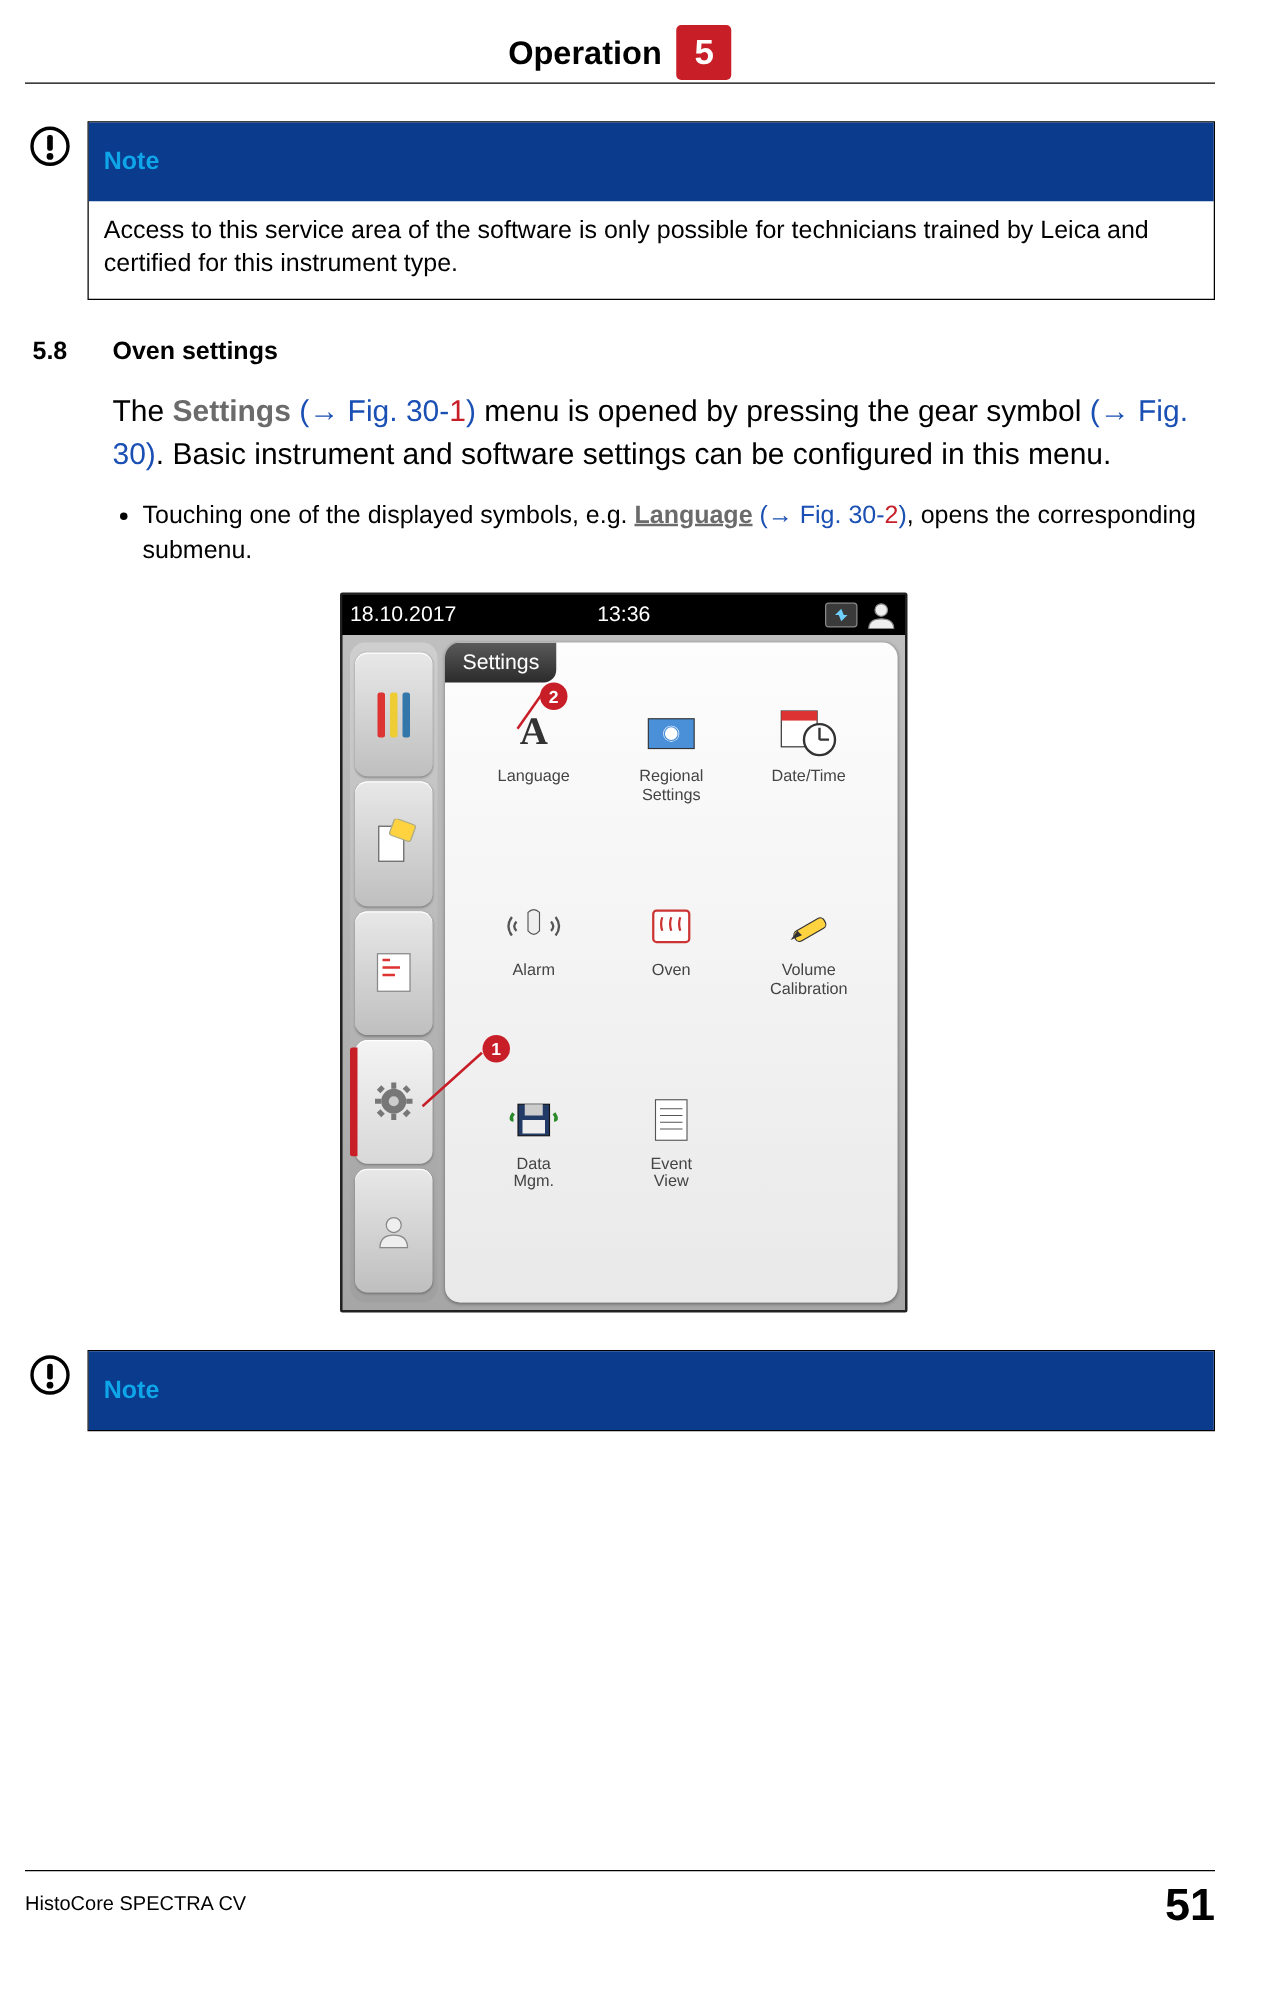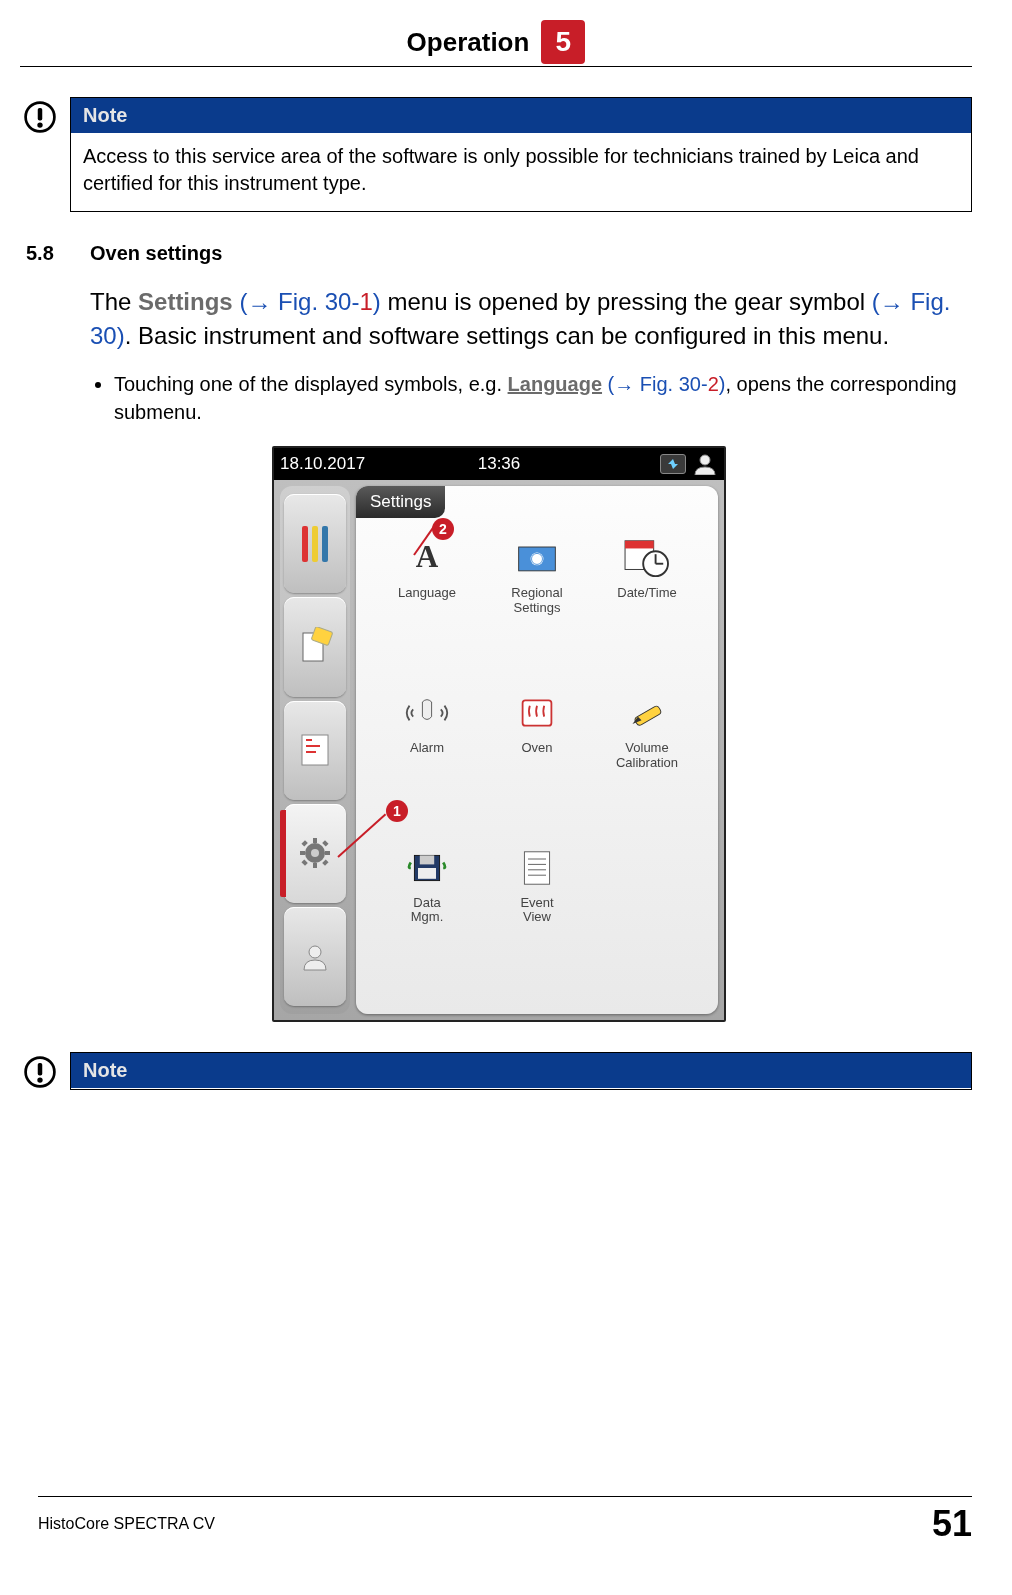--- a/index.html
+++ b/index.html
@@ -42,24 +42,24 @@
     flex: 0 0 40px;
     display: flex;
     align-items: flex-start;
     justify-content: center;
     padding-top: 2px;
   }
   .note-icon svg { width: 36px; height: 36px; }
   .note-box { flex: 1; border: 1px solid #000; }
   .note-head {
     background: #0a3b8c;
-    color: #e5e5e5;
+    color: #0ea5e9;
     font-weight: bold;
     font-size: 20px;
-    padding: 6px 12px;
+    padding: 20px 12px;
   }
   .note-body { padding: 10px 12px 14px; font-size: 20px; line-height: 1.35; }
   .sec-row { display: flex; gap: 24px; margin-left: 6px; margin-bottom: 20px; }
   .sec-num { font-weight: bold; font-size: 20px; flex: 0 0 40px; }
   .sec-title { font-weight: bold; font-size: 20px; }
   .body-text { font-size: 24px; line-height: 1.4; margin: 0 0 18px 70px; }
   .gray-bold { color: #6b6b6b; font-weight: bold; }
   .gray-bold-u { color: #6b6b6b; font-weight: bold; text-decoration: underline; }
   .blue { color: #1a4fb3; }
   .red { color: #c81e28; }
@@ -187,21 +187,21 @@
   .fig-caption { font-weight: bold; font-size: 16px; margin-top: 6px; }
   .footer {
     border-top: 1px solid #000;
     display: flex;
     justify-content: space-between;
     align-items: center;
     padding-top: 6px;
     margin-top: 40px;
     position: absolute;
     bottom: 10px;
-    left: 38px; right: 40px;
+    left: 20px; right: 40px;
   }
   .footer-left { font-size: 16px; }
   .footer-right { font-size: 36px; font-weight: bold; }
 </style>
 </head>
 <body>
 
 <div class="page">
 
   <div class="hdr">

